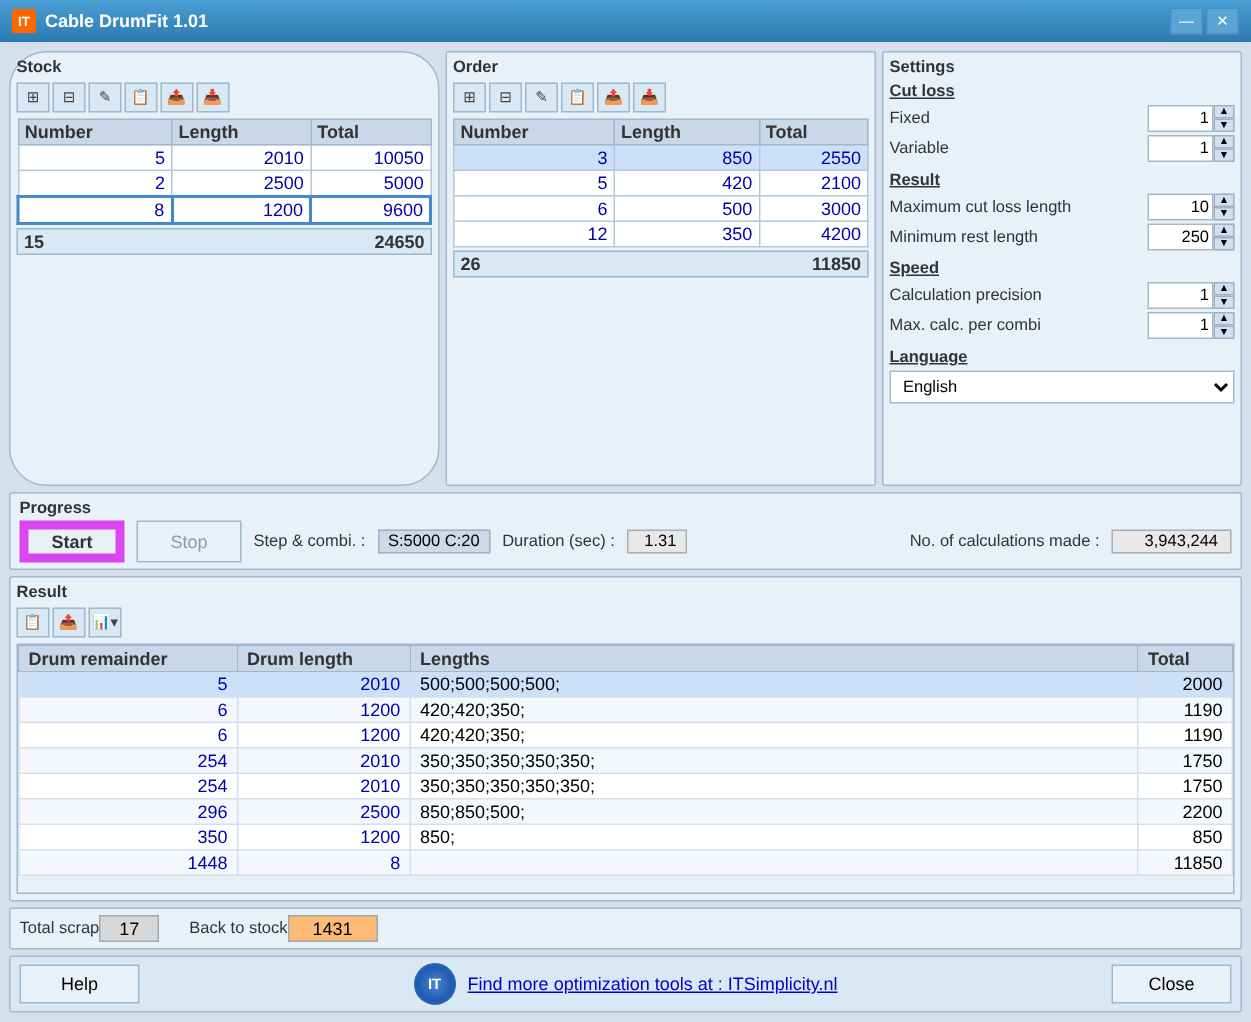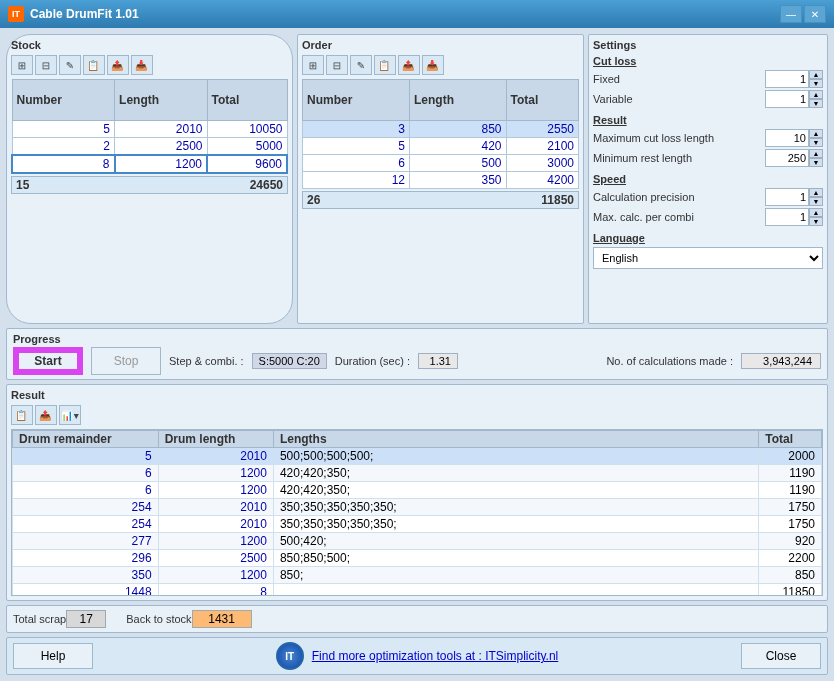--- a/index.html
+++ b/index.html
@@ -49,21 +49,21 @@
       cursor: pointer;
       display: flex; align-items: center; justify-content: center;
       font-size: 10px;
       color: #444;
     }
     
     .data-table { width: 100%; border-collapse: collapse; }
     .data-table th {
       background: #c8d8e8;
       border: 1px solid #a0b8cc;
-      padding: 13px 4px;
+      padding: 1px 4px;
       text-align: left;
       font-weight: bold;
       color: #333;
     }
     .data-table td {
       border: 1px solid #b0c8dc;
       padding: 1px 4px;
       background: white;
       text-align: right;
     }
@@ -508,26 +508,20 @@
     <td>350;350;350;350;350;</td>
     <td class="right">1750</td>
   </tr>
             <tr>
     <td class="right blue">254</td>
     <td class="right blue">2010</td>
     <td>350;350;350;350;350;</td>
     <td class="right">1750</td>
   </tr>
             <tr>
-    <td class="right blue">277</td>
-    <td class="right blue">1200</td>
-    <td>500;420;</td>
-    <td class="right">920</td>
-  </tr>
-            <tr>
     <td class="right blue">296</td>
     <td class="right blue">2500</td>
     <td>850;850;500;</td>
     <td class="right">2200</td>
   </tr>
             <tr>
     <td class="right blue">350</td>
     <td class="right blue">1200</td>
     <td>850;</td>
     <td class="right">850</td>

